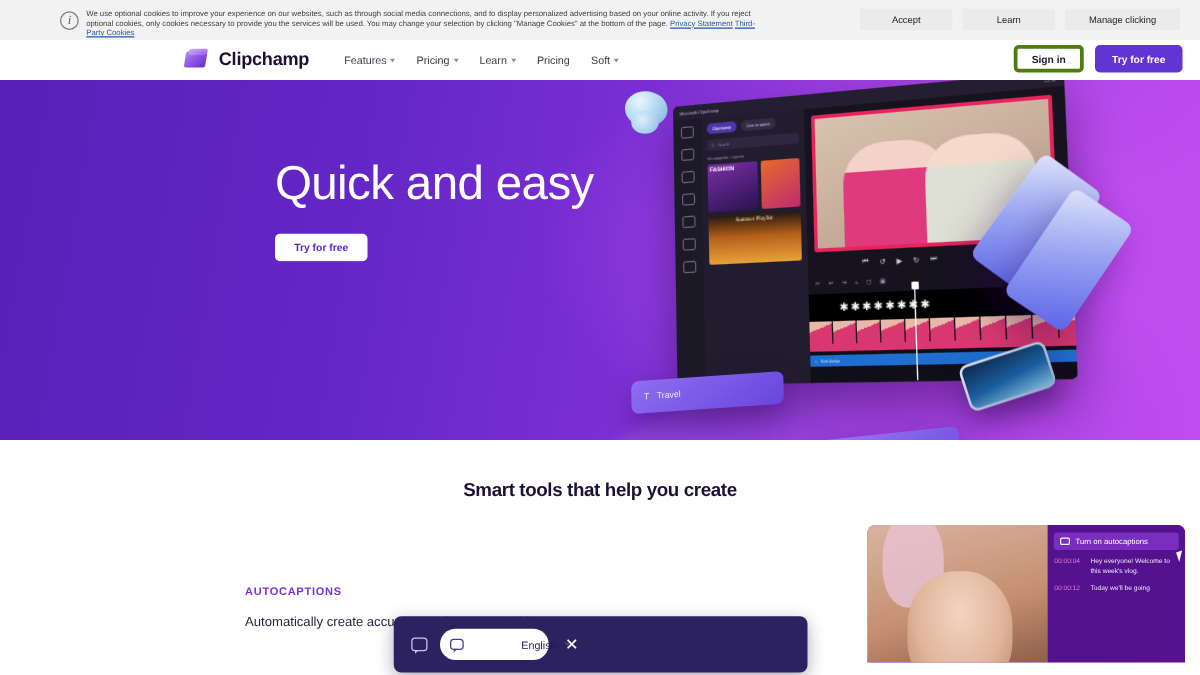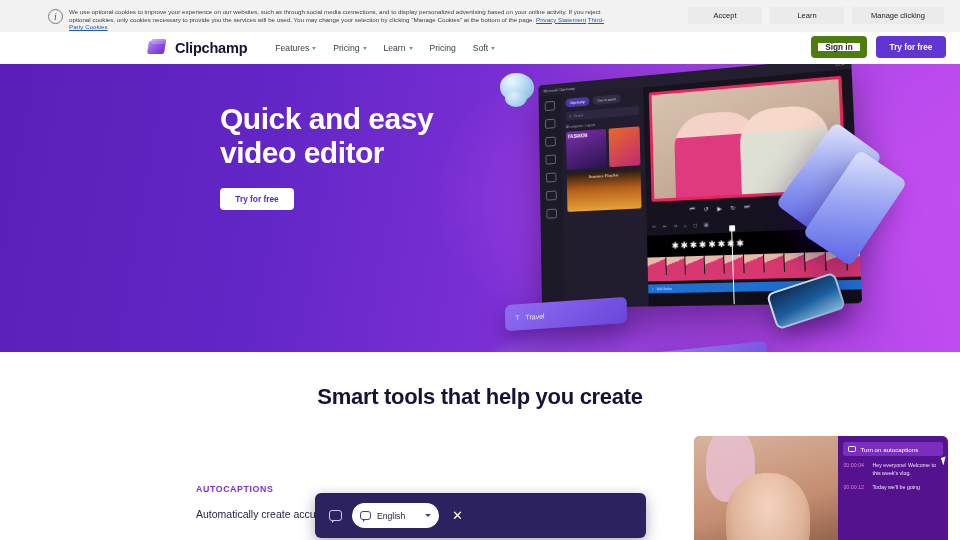--- a/index.html
+++ b/index.html
@@ -128,21 +128,21 @@
   }
   .nav-actions {
     position: absolute;
     right: 14px; top: 4px;
     display: flex;
     gap: 9px;
     align-items: center;
   }
   .btn-signin {
     width: 56px; height: 22px;
-    border: 7px solid #4d7c0f;
+    border: 3px solid #4d7c0f;
     border-radius: 4px;
     background: #fff;
     font-size: 8.2px;
     color: #201a33;
     cursor: pointer;
     font-family: "Liberation Sans", sans-serif;
     font-weight: 600;
   }
   .btn-try-nav {
     width: 70px; height: 22px;
@@ -165,25 +165,26 @@
       radial-gradient(ellipse 70% 110% at 88% 45%, #c24ef0 0%, rgba(194,78,240,0) 62%),
       linear-gradient(100deg, #5820b8 0%, #6226c6 28%, #7a2fd4 52%, #a03fe4 76%, #bf4cf0 100%);
   }
   .hero-copy {
     position: absolute;
     left: 220px; top: 38px;
     width: 300px;
     z-index: 5;
   }
   .hero-title {
-    font-size: 30px;
-    font-weight: bold;
+    font-size: 38px;
+    font-weight: normal;
     color: #ffffff;
     line-height: 1.13;
     letter-spacing: -0.5px;
+    margin-top: 24px;
   }
   .hero-sub {
     margin-top: 14px;
     font-size: 10.6px;
     font-weight: bold;
     color: #f0e6fb;
     line-height: 1.38;
     width: 225px;
   }
   .btn-try-hero {
@@ -402,28 +403,28 @@
 
   
   .tools-section {
     height: 188px;
     background: #ffffff;
     position: relative;
   }
   .tools-title {
     text-align: center;
     padding-top: 32px;
-    font-size: 22px;
+    font-size: 15px;
     font-weight: bold;
     color: #1b1136;
     letter-spacing: -0.3px;
   }
   .feature-row {
     position: absolute;
-    left: 196px; top: 120px;
+    left: 196px; top: 104px;
     width: 600px;
     display: flex;
     gap: 40px;
   }
   .feature-copy { width: 250px; padding-top: 12px; }
   .feature-eyebrow {
     font-size: 8.8px;
     font-weight: bold;
     color: #7a31d8;
     letter-spacing: .6px;
@@ -540,20 +541,21 @@
     cursor: pointer;
   }
   .lang-select .lang-bubble {
     border-color: #4a3c8c; width: 11px; height: 9px;
   }
   .lang-select .lang-bubble::after { border-left-color: #4a3c8c; }
   .lang-select-label {
     font-size: 8.6px;
     color: #221a45;
     flex: 1;
+    margin-left: 40px;
   }
   .lang-chev {
     width: 0; height: 0;
     border-left: 3.2px solid transparent;
     border-right: 3.2px solid transparent;
     border-top: 3.6px solid #4b4368;
   }
   .lang-close {
     color: #ffffff;
     font-size: 13px;
@@ -721,21 +723,20 @@
         
         
       </div>
 
     </div>
   </div>
 
   <div class="hero-copy">
     <div class="hero-title">
       <div>Quick and easy</div>
-      <div>video editor</div>
     </div>
     <button class="btn-try-hero">Try for free</button>
   </div>
 </div>
 
 <div class="tools-section">
   <div class="tools-title">Smart tools that help you create</div>
 
   <div class="feature-row">
     <div class="feature-copy">

